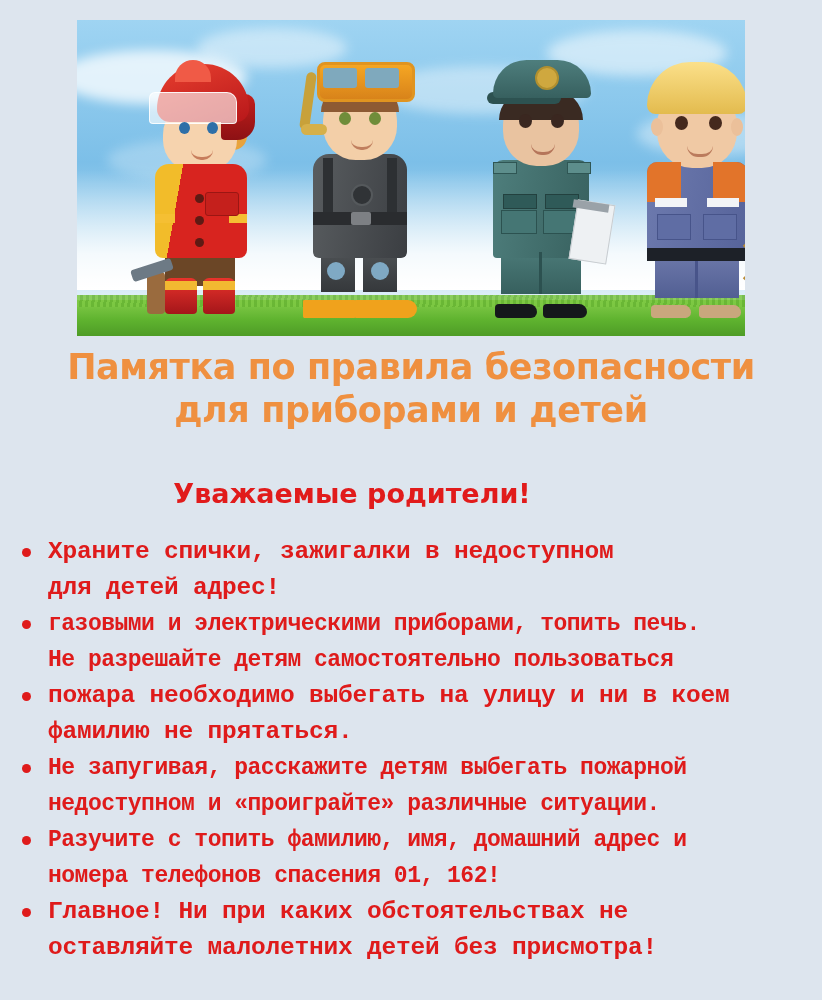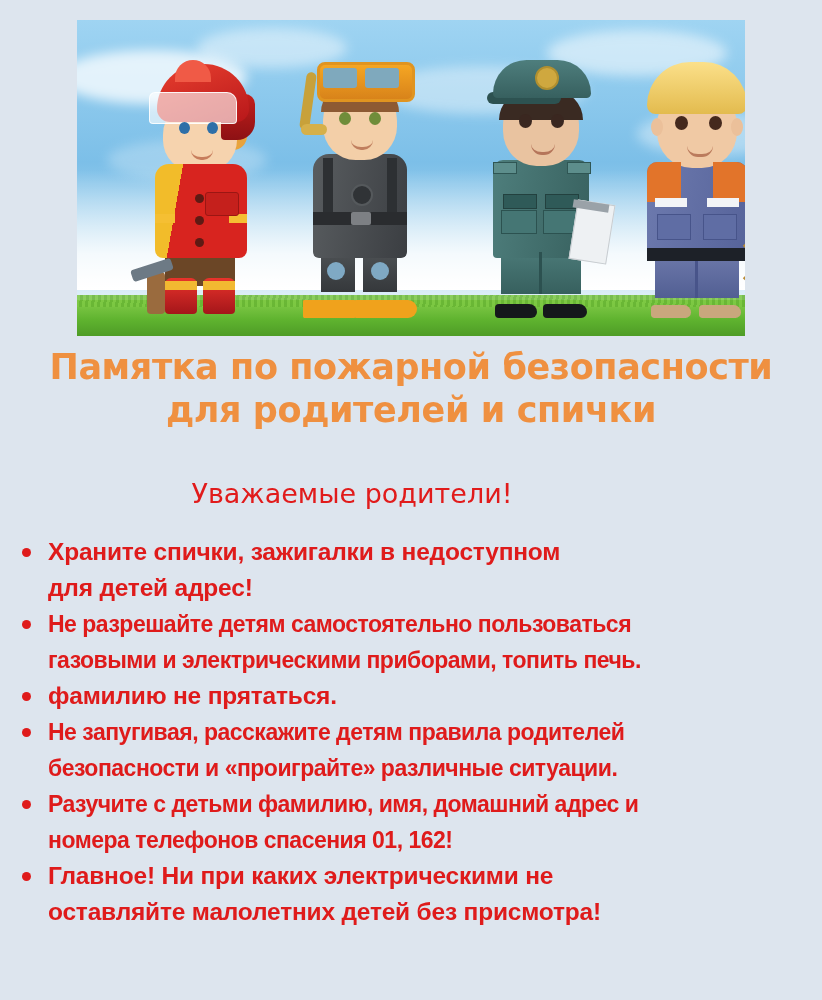--- a/index.html
+++ b/index.html
@@ -151,36 +151,36 @@
     text-align:center;color:#ef9040;
     font-weight:bold;font-size:35px;line-height:43px;
     letter-spacing:-0.4px;
     font-family:"DejaVu Sans","Liberation Sans",sans-serif;
   }
   .title span{display:block;white-space:nowrap;}
 
   .subtitle{
     position:absolute;left:0;top:478px;width:704px;
     text-align:center;color:#e11b1b;
-    font-weight:normal;font-size:27px;line-height:32px;
+    font-weight:bold;font-size:27px;line-height:32px;
     font-family:"DejaVu Sans","Liberation Sans",sans-serif;
   }
 
   
   .list{position:absolute;left:0;top:534px;width:822px;}
   .item{position:relative;padding-left:48px;margin-bottom:0;}
   .dot{
     position:absolute;left:22px;top:14px;
     width:9px;height:9px;border-radius:50%;background:#df1b1b;
   }
   .line{
     color:#df1b1b;font-weight:bold;
     font-size:24.5px;line-height:36px;
     white-space:nowrap;
-    font-family:Liberation Sans, sans-serif;
+    font-family:Liberation Mono, monospace;
     letter-spacing:-0.2px;
   }
   .line.tight{font-size:23px;letter-spacing:-0.5px;}
 </style>
 </head>
 <body>
 
 <div class="page">
 
   <div class="hero">
@@ -287,58 +287,59 @@
       <div class="pkt l"></div>
       <div class="pkt r"></div>
       <div class="belt"></div>
       <div class="hook l"></div>
       <div class="shoe l"></div>
       <div class="shoe r"></div>
     </div>
   </div>
 
   <div class="title">
-    <span>Памятка по пожарной безопасности</span>
-    <span>для родителей и спички</span>
+    <span>Памятка по правила безопасности</span>
+    <span>для приборами и детей</span>
   </div>
 
   <div class="subtitle">Уважаемые родители!</div>
 
   <div class="list">
 
     <div class="item">
       <div class="dot"></div>
       <div class="line">Храните спички, зажигалки в недоступном</div>
       <div class="line">для детей адрес!</div>
     </div>
 
     <div class="item">
       <div class="dot"></div>
+      <div class="line tight">газовыми и электрическими приборами, топить печь.</div>
       <div class="line tight">Не разрешайте детям самостоятельно пользоваться</div>
-      <div class="line tight">газовыми и электрическими приборами, топить печь.</div>
-    </div>
-
-    <div class="item">
-      <div class="dot"></div>
+    </div>
+
+    <div class="item">
+      <div class="dot"></div>
+      <div class="line">пожара необходимо выбегать на улицу и ни в коем</div>
       <div class="line">фамилию не прятаться.</div>
     </div>
 
     <div class="item">
       <div class="dot"></div>
-      <div class="line tight">Не запугивая, расскажите детям правила родителей</div>
-      <div class="line tight">безопасности и «проиграйте» различные ситуации.</div>
-    </div>
-
-    <div class="item">
-      <div class="dot"></div>
-      <div class="line tight">Разучите с детьми фамилию, имя, домашний адрес и</div>
+      <div class="line tight">Не запугивая, расскажите детям выбегать пожарной</div>
+      <div class="line tight">недоступном и «проиграйте» различные ситуации.</div>
+    </div>
+
+    <div class="item">
+      <div class="dot"></div>
+      <div class="line tight">Разучите с топить фамилию, имя, домашний адрес и</div>
       <div class="line tight">номера телефонов спасения 01, 162!</div>
     </div>
 
     <div class="item">
       <div class="dot"></div>
-      <div class="line">Главное! Ни при каких электрическими не</div>
+      <div class="line">Главное! Ни при каких обстоятельствах не</div>
       <div class="line">оставляйте малолетних детей без присмотра!</div>
     </div>
 
   </div>
 
 </div>
 
 </body></html>

